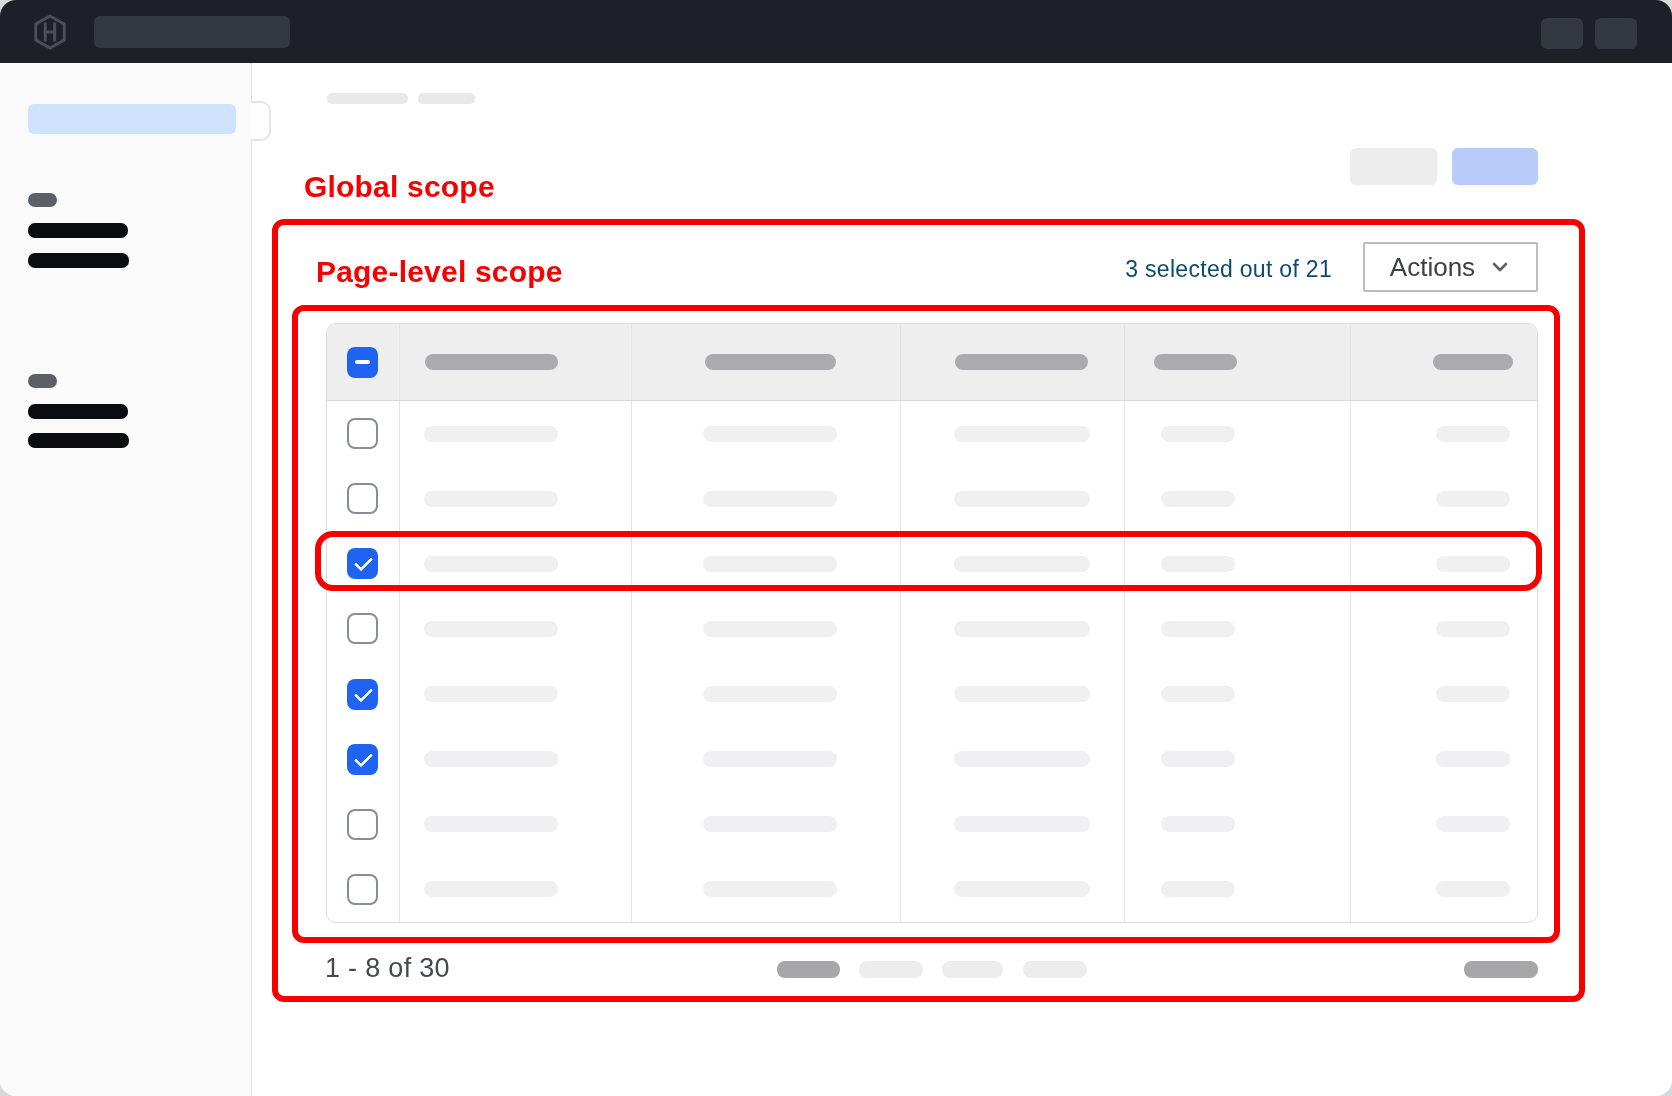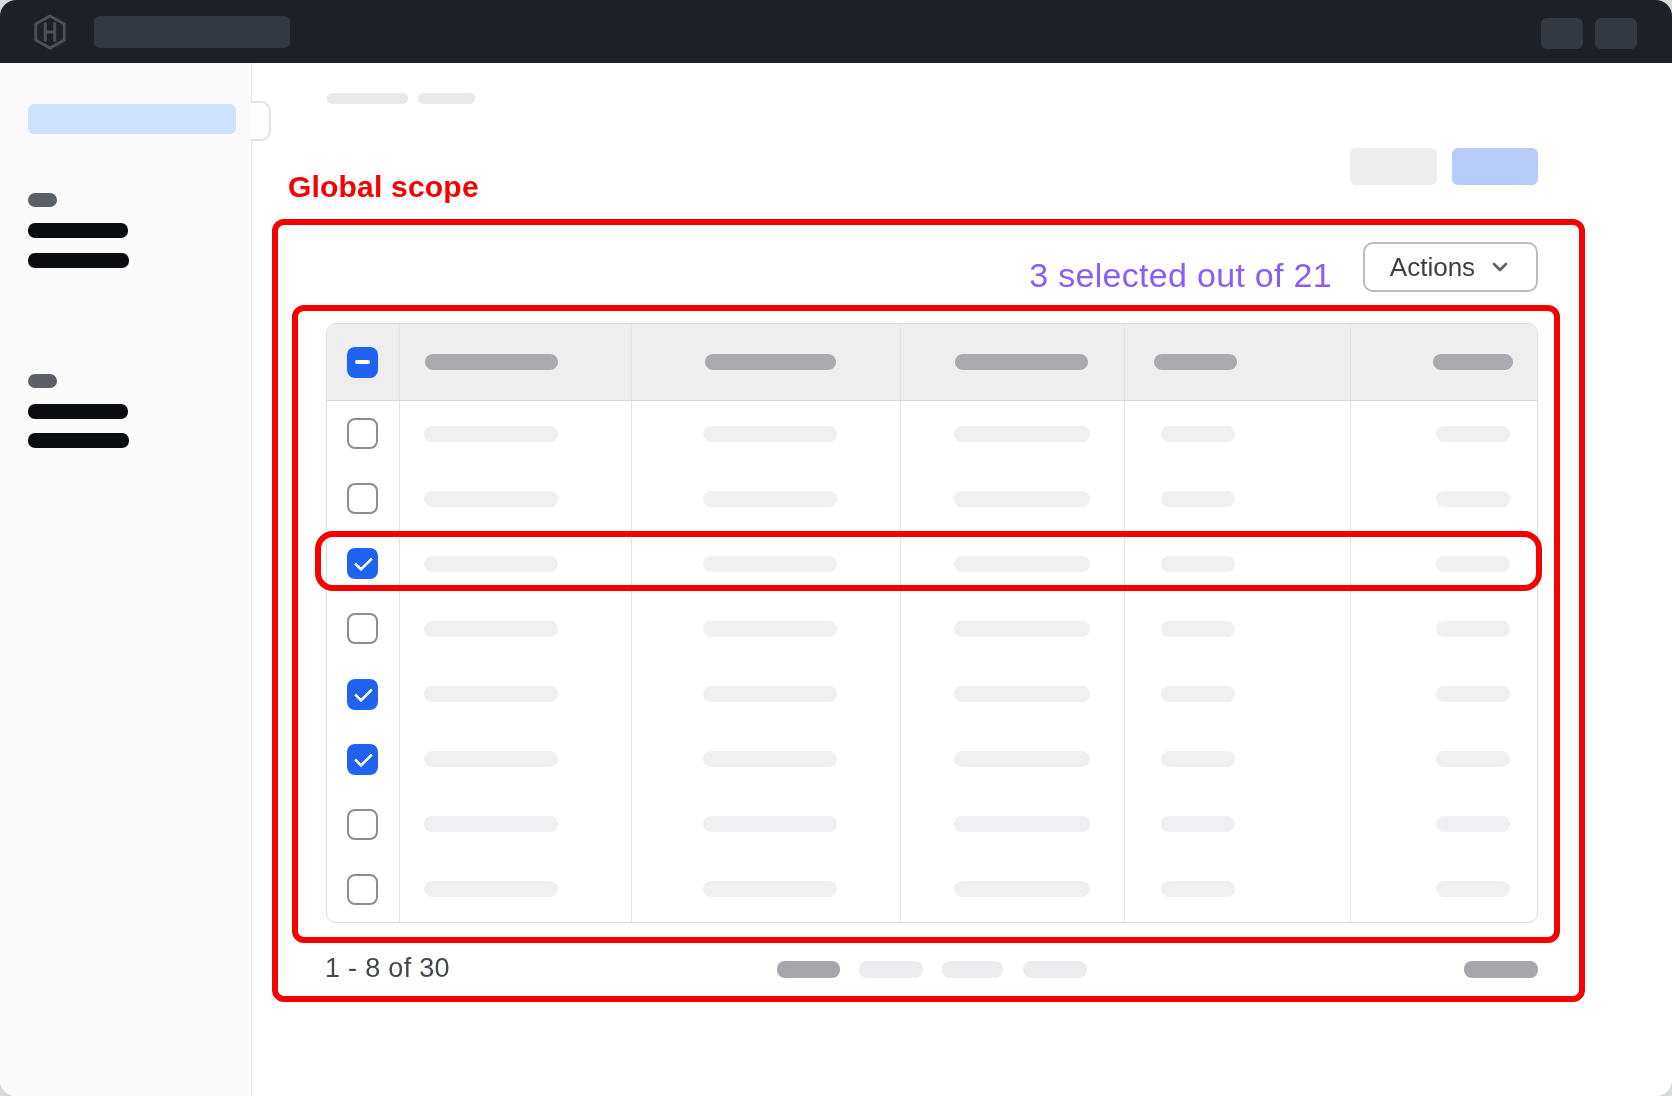--- a/index.html
+++ b/index.html
@@ -31,24 +31,24 @@
   .side-link-3 { position: absolute; left: 28px; top: 341px; width: 100px; height: 15px; background: #0b0c10; border-radius: 7px; }
   .side-link-4 { position: absolute; left: 28px; top: 370px; width: 101px; height: 15px; background: #0b0c10; border-radius: 7px; }
 
   
   .crumb-1 { position: absolute; left: 327px; top: 93px; width: 81px; height: 11px; background: #e9e9eb; border-radius: 5px; }
   .crumb-2 { position: absolute; left: 418px; top: 93px; width: 57px; height: 11px; background: #e9e9eb; border-radius: 5px; }
   .btn-skel-gray { position: absolute; left: 1350px; top: 148px; width: 87px; height: 37px; background: #ededee; border-radius: 6px; }
   .btn-skel-blue { position: absolute; left: 1452px; top: 148px; width: 86px; height: 37px; background: var(--accent-soft, #b7ccf9); border-radius: 6px; }
 
   
-  .sel-summary { position: absolute; left: 900px; top: 256px; width: 432px; text-align: right; font-size: 34px; color: #8b5cf6; letter-spacing: .3px; }
+  .sel-summary { position: absolute; left: 900px; top: 256px; width: 432px; text-align: right; font-size: 23px; color: #0c4a6e; letter-spacing: .3px; }
   .actions-btn {
     position: absolute; left: 1363px; top: 242px; width: 175px; height: 50px;
-    background: #fff; border: 2px solid #b9bcc2; border-radius: 10px;
+    background: #fff; border: 2px solid #b9bcc2; border-radius: 2px;
     display: flex; align-items: center; justify-content: center; gap: 14px; cursor: pointer;
   }
   .actions-btn span.lbl { font-size: 26px; color: #3c3f46; }
 
   
   .table { position: absolute; left: 326px; top: 323px; width: 1212px; height: 600px; border: 1px solid #dcdcdf; border-radius: 10px; background: #fff; overflow: hidden; }
   .thead { display: flex; height: 77px; background: #eeeeef; border-bottom: 1px solid #d8d8db; }
   .tbody { display: flex; flex-direction: column; height: 521px; }
   .trow { flex: 1; display: flex; }
   .cell { display: flex; align-items: center; border-right: 1px solid #e4e4e7; }
@@ -88,21 +88,21 @@
   .page-range { position: absolute; left: 325px; top: 953px; font-size: 27px; color: #45484e; letter-spacing: .3px; }
   .pg { position: absolute; top: 961px; height: 17px; border-radius: 8px; cursor: pointer; }
   .pg-1 { left: 777px; width: 63px; background: #a7a7ab; }
   .pg-2 { left: 859px; width: 64px; background: #ededef; }
   .pg-3 { left: 942px; width: 61px; background: #ededef; }
   .pg-4 { left: 1023px; width: 64px; background: #ededef; }
   .pg-5 { left: 1464px; width: 74px; background: #a7a7ab; }
 
   
   .ann { position: absolute; color: var(--red, #f60000); font-weight: bold; font-size: 30px; letter-spacing: .2px; pointer-events: none; }
-  .ann-global { left: 288px; top: 170px; }
+  .ann-global { left: 304px; top: 170px; }
   .ann-page   { left: 316px; top: 255px; }
   .ann-row    { left: 408px; top: 485px; }
   .redbox { position: absolute; border: 6px solid var(--red, #f60000); pointer-events: none; }
   .box-global { left: 272px; top: 219px; width: 1313px; height: 783px; border-radius: 12px; }
   .box-page   { left: 292px; top: 305px; width: 1268px; height: 638px; border-radius: 12px; }
   .box-row    { left: 315px; top: 531px; width: 1227px; height: 60px; border-radius: 18px; }
 </style>
 </head>
 <body>
 
@@ -335,17 +335,18 @@
   </div>
 
   <div class="page-range">1 - 8 of 30</div>
   <div class="pg pg-1"></div>
   <div class="pg pg-2"></div>
   <div class="pg pg-3"></div>
   <div class="pg pg-4"></div>
   <div class="pg pg-5"></div>
 
   <div class="ann ann-global">Global scope</div>
+  <div class="ann ann-page">Page-level scope</div>
   <div class="redbox box-global"></div>
   <div class="redbox box-page"></div>
   <div class="redbox box-row"></div>
 
 </div>
 
 </body></html>

